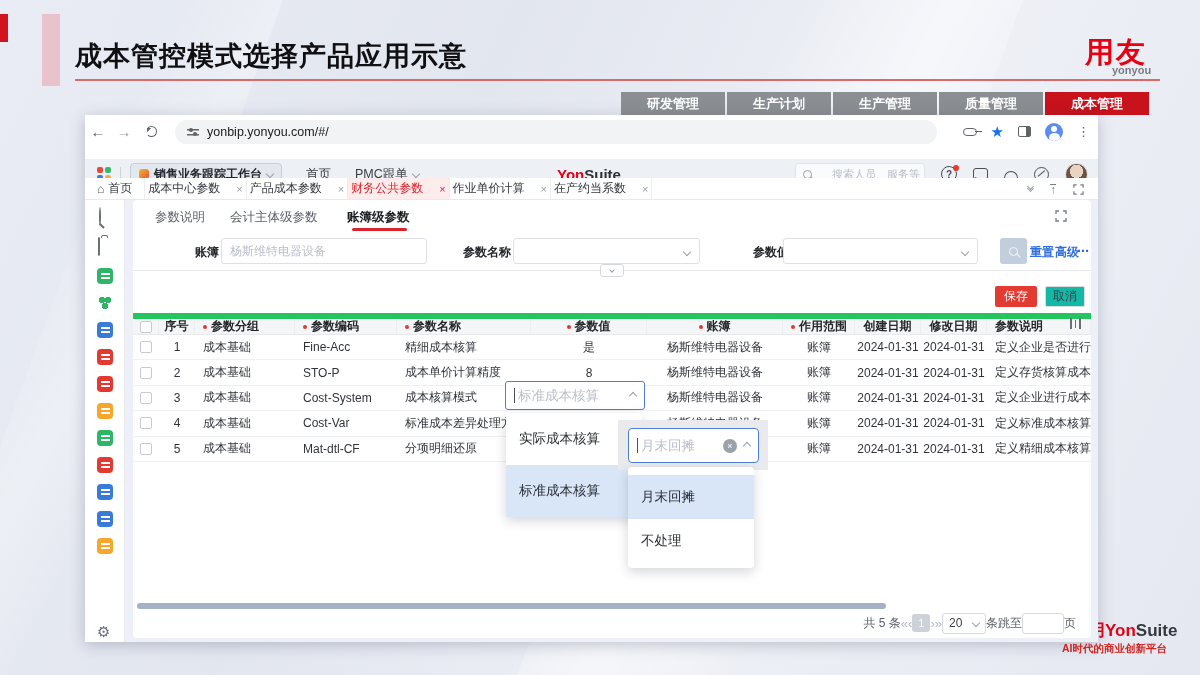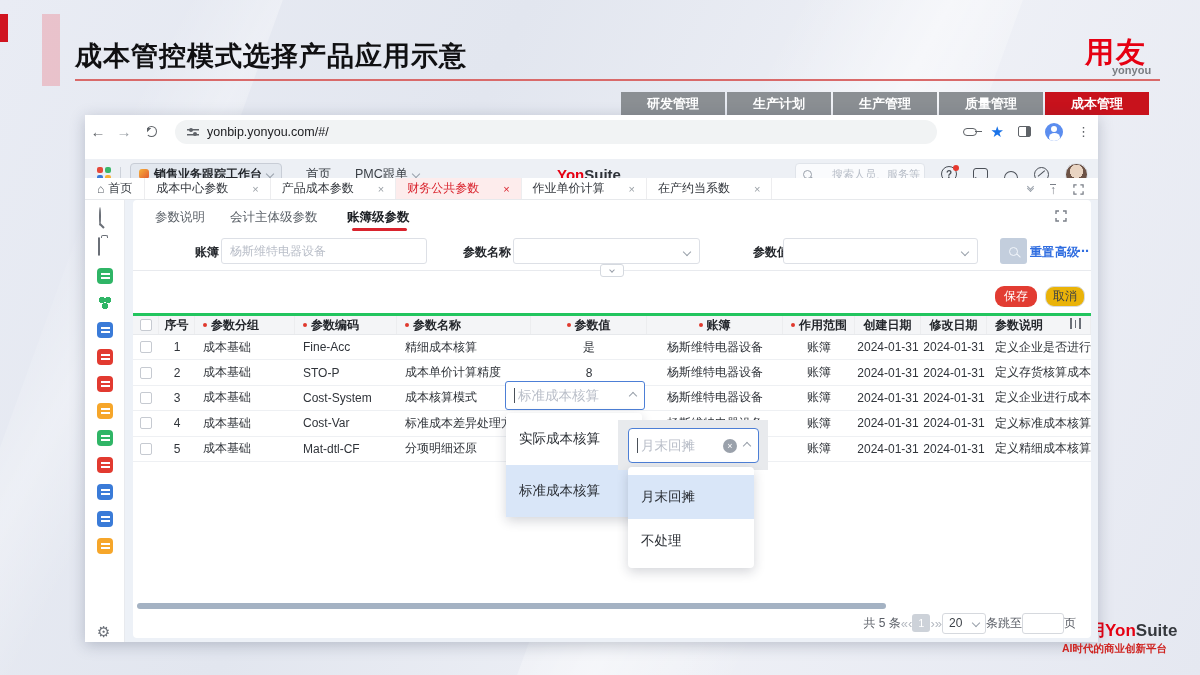--- a/index.html
+++ b/index.html
@@ -71,21 +71,21 @@
 .hs-ic{width:14px;height:9px;border:1.5px solid #4a4f57;border-bottom:none;border-radius:8px 8px 0 0;position:relative;margin-top:3px}
 .hs-ic::before,.hs-ic::after{content:"";position:absolute;bottom:-5px;width:3.5px;height:6px;border-radius:2px;background:#4a4f57}
 .hs-ic::before{left:-1px}.hs-ic::after{right:-1px}
 .cmp-ic{width:15px;height:15px;border:1.4px solid #4a4f57;border-radius:50%;position:relative}
 .cmp-ic::after{content:"";position:absolute;left:2px;top:5.5px;width:9px;height:1.4px;background:#4a4f57;transform:rotate(-40deg)}
 .avatar{width:23px;height:23px;border-radius:50%;background:radial-gradient(circle at 50% 35%,#e9d4c2 0 38%,#6d5346 39% 70%,#46352c 71%);border:1px solid #dfe3e9}
 
 .tab-bar{position:absolute;left:0;top:63px;width:100%;height:22px;background:#fff;border-bottom:1px solid #e7e9ec;display:flex;align-items:center}
 .home-tab{display:flex;align-items:center;gap:4px;font-size:12px;color:#3a3f45;padding:0 12px;height:100%}
 .home-ic{font-size:12px;color:#5a6068}
-.ptab{display:flex;align-items:center;gap:24px;font-size:12px;color:#33373d;height:100%;padding:0 11px;border-left:1px solid #ededef}
+.ptab{display:flex;align-items:center;gap:16px;font-size:12px;color:#33373d;height:100%;padding:0 3px;border-left:1px solid #ededef}
 .ptab .x{color:#9aa0a6;font-size:11px}
 .ptab.active{background:#fdecec;color:#d9232d}
 .ptab.active .x{color:#d9232d}
 .tab-right{position:absolute;right:14px;top:0;height:22px;display:flex;align-items:center;gap:17px;color:#7a7f88}
 .chv{display:inline-block;width:6px;height:6px;border-right:1.5px solid #99a0aa;border-bottom:1.5px solid #99a0aa}
 .chv.down{transform:rotate(45deg)}
 .chv.up{transform:rotate(-135deg)}
 .dchv{display:flex;flex-direction:column;gap:-1px;height:10px}
 .up-arrow{font-size:12px;color:#7a7f88;border-top:1.5px solid #7a7f88;line-height:10px;padding-top:0px}
 
@@ -111,26 +111,26 @@
 .f-input .chv{position:absolute;right:9px;top:10px}
 .f-input input{border:none;outline:none;width:100%;font-size:12px;color:#3a3f45;background:transparent}
 .f-input input::placeholder{color:#b9bec8}
 .search-btn{position:absolute;left:867px;top:38px;width:27px;height:26px;background:#c3cedd;border-radius:3px;
   display:flex;align-items:center;justify-content:center;color:#f2f6fb}
 .blue-link{position:absolute;top:44px;font-size:12px;font-weight:700;color:#2f6de0}
 .fold-line{position:absolute;left:0;top:70px;width:958px;border-top:1px solid #e8eaee}
 .fold-btn{position:absolute;left:467px;top:64px;width:24px;height:13px;background:#fff;border:1px solid #d5d9df;border-radius:3px;
   display:flex;align-items:center;justify-content:center}
 .fold-btn .chv{width:4px;height:4px;margin-top:-2px}
-.btn{position:absolute;top:86px;height:21px;border-radius:9px;font-size:12px;display:flex;align-items:center;justify-content:center}
+.btn{position:absolute;top:86px;height:21px;border-radius:2px;font-size:12px;display:flex;align-items:center;justify-content:center}
 .btn.save{left:862px;width:42px;background:#e23c32;color:#fff}
-.btn.cancel{left:912px;width:40px;background:#eab308;border:1px solid #d9dce1;color:#3a3f45}
+.btn.cancel{left:912px;width:40px;background:#14b8a6;border:1px solid #d9dce1;color:#3a3f45}
 
 .table{position:absolute;left:0;top:113px;width:958px}
-.thead{display:flex;height:22px;background:#f4f5f7;border-top:3px solid #22c55e;border-bottom:1px solid #e7e9ec}
+.thead{display:flex;height:22px;background:#f4f5f7;border-top:6px solid #22c55e;border-bottom:1px solid #e7e9ec}
 .trow{display:flex;height:25.4px;border-bottom:1px solid #eef0f3}
 .th,.td{display:flex;align-items:center;flex:0 0 auto;height:100%;overflow:hidden;white-space:nowrap;padding-left:8px;font-size:12px}
 .th{color:#23262b;font-weight:700;border-right:1px solid rgba(0,0,0,.03)}
 .td{color:#30343a}
 .c{justify-content:center;padding-left:0}
 .req{width:4px;height:4px;border-radius:50%;background:#e0392e;margin-right:4px;flex:0 0 auto}
 .w-sel{width:26px}.w-no{width:36px}.w-group{width:100px}.w-code{width:102px}.w-name{width:134px}
 .w-val{width:116px}.w-book{width:136px}.w-scope{width:72px}.w-cre{width:66px}.w-mod{width:66px}.w-desc{width:104px}
 .cb{width:12px;height:12px;border:1px solid #c6cad1;border-radius:2px;background:#fff;margin:0 auto}
 .colset{position:absolute;right:10px;top:118px;display:flex;gap:3px;align-items:center}

